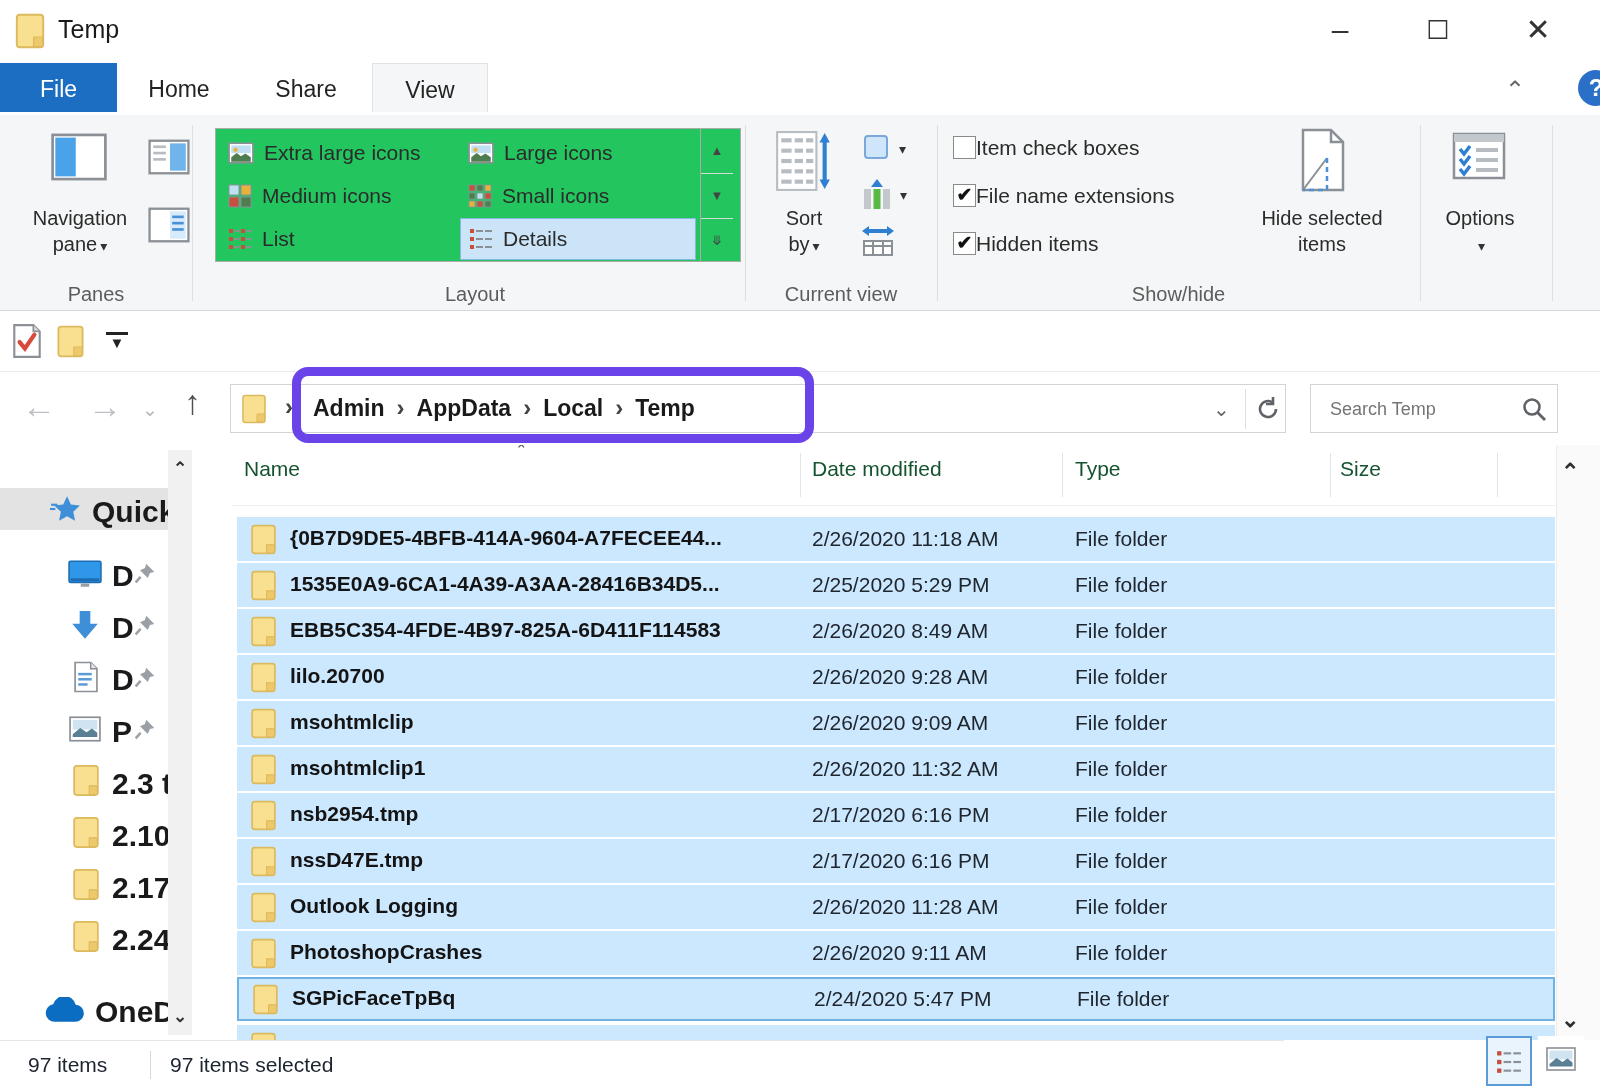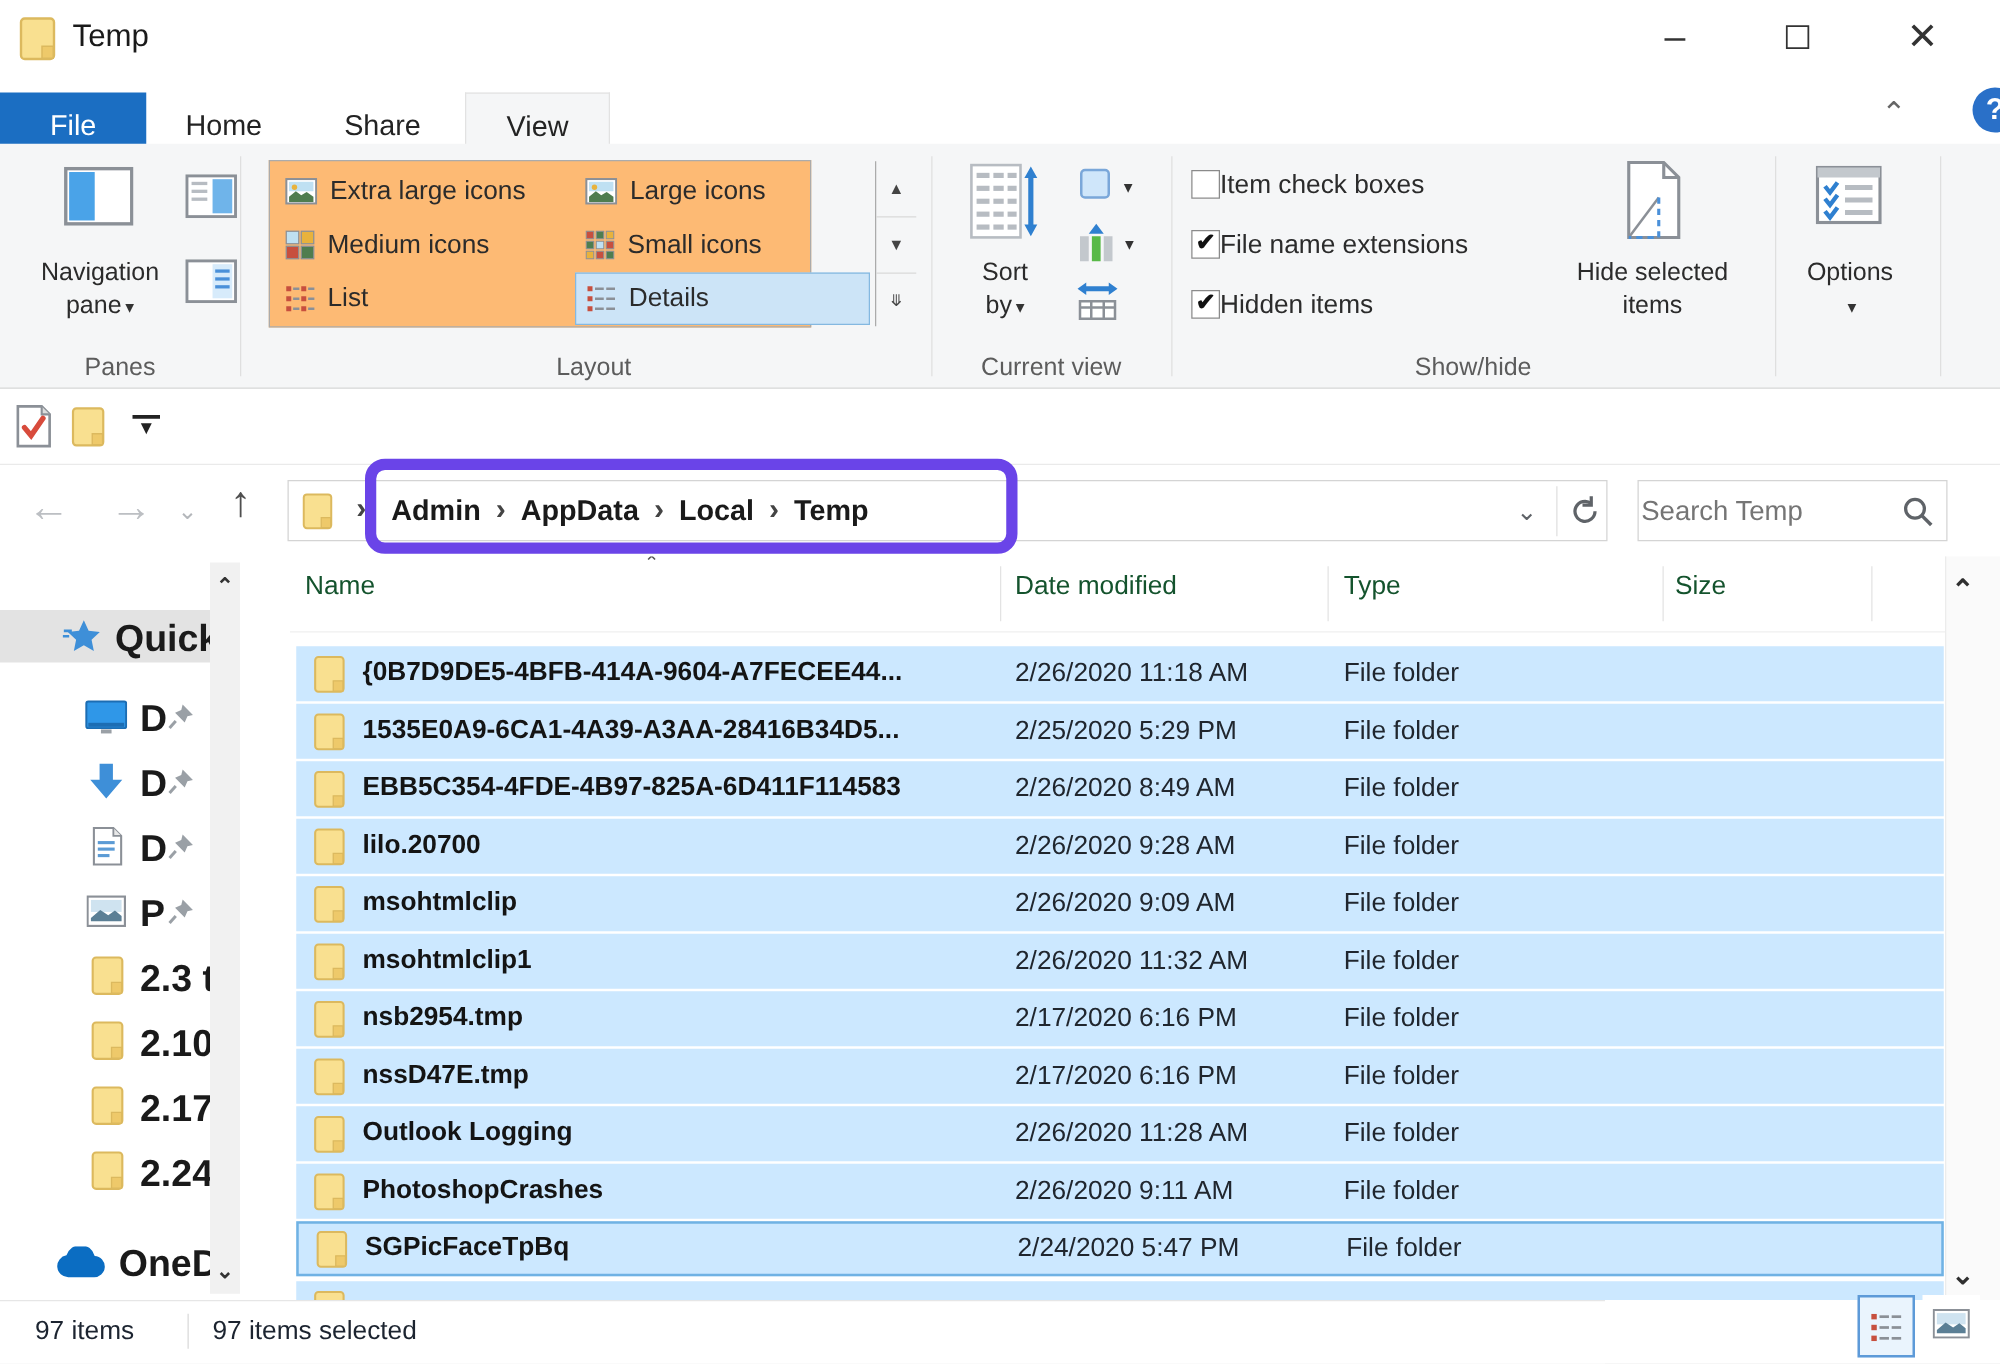--- a/index.html
+++ b/index.html
@@ -8,57 +8,57 @@
   .abs{position:absolute;}
 
   
   .titlebar{position:absolute;left:0;top:0;width:1600px;height:62px;background:#fff;}
   .title-text{position:absolute;left:58px;top:15px;font-size:25px;color:#1a1a1a;}
   .winbtn{position:absolute;top:10px;width:60px;height:40px;text-align:center;line-height:40px;
           font-size:30px;color:#333;}
 
   
   .tabrow{position:absolute;left:0;top:62px;width:1600px;height:53px;background:#fff;}
-  .tab{position:absolute;top:12px;height:49px;line-height:53px;text-align:center;font-size:23px;color:#232323;}
+  .tab{position:absolute;top:1px;height:49px;line-height:53px;text-align:center;font-size:23px;color:#232323;}
   .tab-file{left:0;width:117px;background:#1b6ec2;color:#fff;}
   .tab-view{background:#f5f6f7;border:1px solid #e2e2e2;border-bottom:none;box-sizing:border-box;}
   .ribbon-collapse{position:absolute;top:14px;left:1505px;font-size:24px;color:#666;}
   .help-circle{position:absolute;top:8px;left:1578px;width:36px;height:36px;border-radius:50%;
                background:#2a70c8;color:#fff;font-size:24px;font-weight:bold;text-align:center;line-height:36px;}
 
   
   .ribbon{position:absolute;left:0;top:115px;width:1600px;height:196px;background:#f5f6f7;
           border-bottom:1px solid #d8d8d8;box-sizing:border-box;}
   .gsep{position:absolute;top:10px;width:1px;height:176px;background:#dfdfdf;}
   .glabel{position:absolute;top:168px;height:26px;text-align:center;font-size:20px;color:#5c5c5c;}
   .biglabel{position:absolute;text-align:center;font-size:20px;color:#2b2b2b;line-height:26px;}
   .caret{font-size:14px;color:#333;margin-left:3px;}
-  .gallery{position:absolute;left:215px;top:13px;width:434px;height:134px;background:#fdba74;
+  .gallery{position:absolute;left:215px;top:13px;width:526px;height:134px;background:#22c55e;
            border:1px solid #ababab;box-sizing:border-box;}
   .gitem{position:absolute;height:42px;display:flex;align-items:center;gap:10px;font-size:21px;color:#2b2b2b;
          padding-left:8px;box-sizing:border-box;}
   .gitem.sel{background:#cce4f7;border:1px solid #84b8e0;}
   .gstrip{position:absolute;left:484px;top:0;width:32px;height:132px;border-left:1px solid #ababab;}
   .gstrip div{height:44px;text-align:center;font-size:13px;color:#444;line-height:44px;border-bottom:1px solid #d9d9d9;}
   .cbrow{position:absolute;left:953px;display:flex;align-items:flex-start;height:26px;}
   .cbbox{width:23px;height:23px;background:#fff;border:1px solid #8a8a8a;box-sizing:border-box;
          font-size:19px;line-height:20px;text-align:center;color:#111;font-weight:bold;}
   .cblabel{font-size:21px;color:#2b2b2b;white-space:nowrap;}
 
   
   .qatrow{position:absolute;left:0;top:312px;width:1600px;height:60px;background:#fff;border-bottom:1px solid #eaeaea;box-sizing:border-box;}
   .addrrow{position:absolute;left:0;top:372px;width:1600px;height:73px;background:#fff;}
   .navarrow{position:absolute;font-size:34px;line-height:34px;}
   .addrbox{position:absolute;left:230px;top:12px;width:1056px;height:49px;background:#fff;
            border:1px solid #d4d4d4;box-sizing:border-box;}
   .crumb{font-size:23px;font-weight:600;color:#1a1a1a;}
   .crumbsep{font-size:24px;font-weight:600;color:#444;margin:0 12px;}
   .searchbox{position:absolute;left:1310px;top:12px;width:248px;height:49px;border:1px solid #d4d4d4;box-sizing:border-box;background:#fff;}
-  .searchbox input{position:absolute;left:0;top:5px;width:180px;height:36px;border:none;outline:none;
-           font-size:22px;color:#701a75;font-family:"Liberation Sans",sans-serif;background:transparent;}
+  .searchbox input{position:absolute;left:17px;top:5px;width:180px;height:36px;border:none;outline:none;
+           font-size:18px;color:#701a75;font-family:"Liberation Sans",sans-serif;background:transparent;}
   .annot{position:absolute;left:292px;top:-5px;width:522px;height:76px;border:9px solid #6a44e8;
          border-radius:16px;box-sizing:border-box;pointer-events:none;z-index:50;}
 
   
   .main{position:absolute;left:0;top:445px;width:1600px;height:595px;background:#fff;overflow:hidden;}
   
   .side-item{position:absolute;left:0;width:168px;height:42px;}
   .side-label{position:absolute;top:7px;font-size:30px;font-weight:600;color:#1a1a1a;white-space:nowrap;}
   .sidescroll{position:absolute;left:168px;top:5px;width:24px;height:585px;background:#f1f1f1;}
   .sidescroll .ar{position:absolute;left:0;width:24px;text-align:center;font-size:17px;color:#333;font-weight:bold;}

